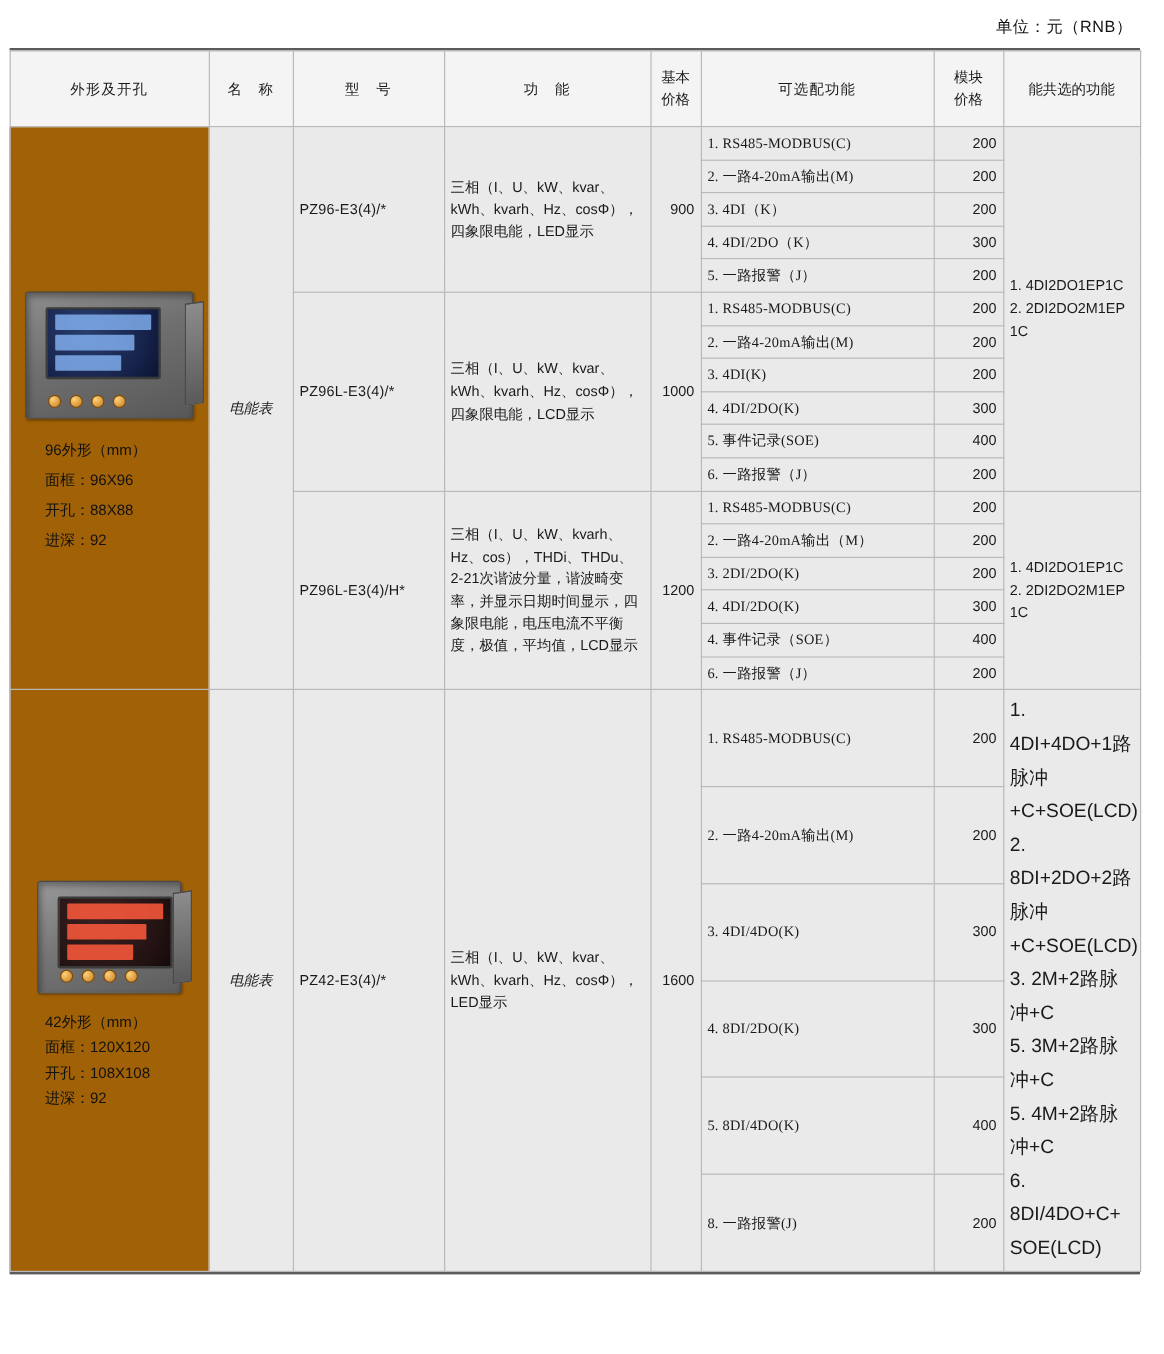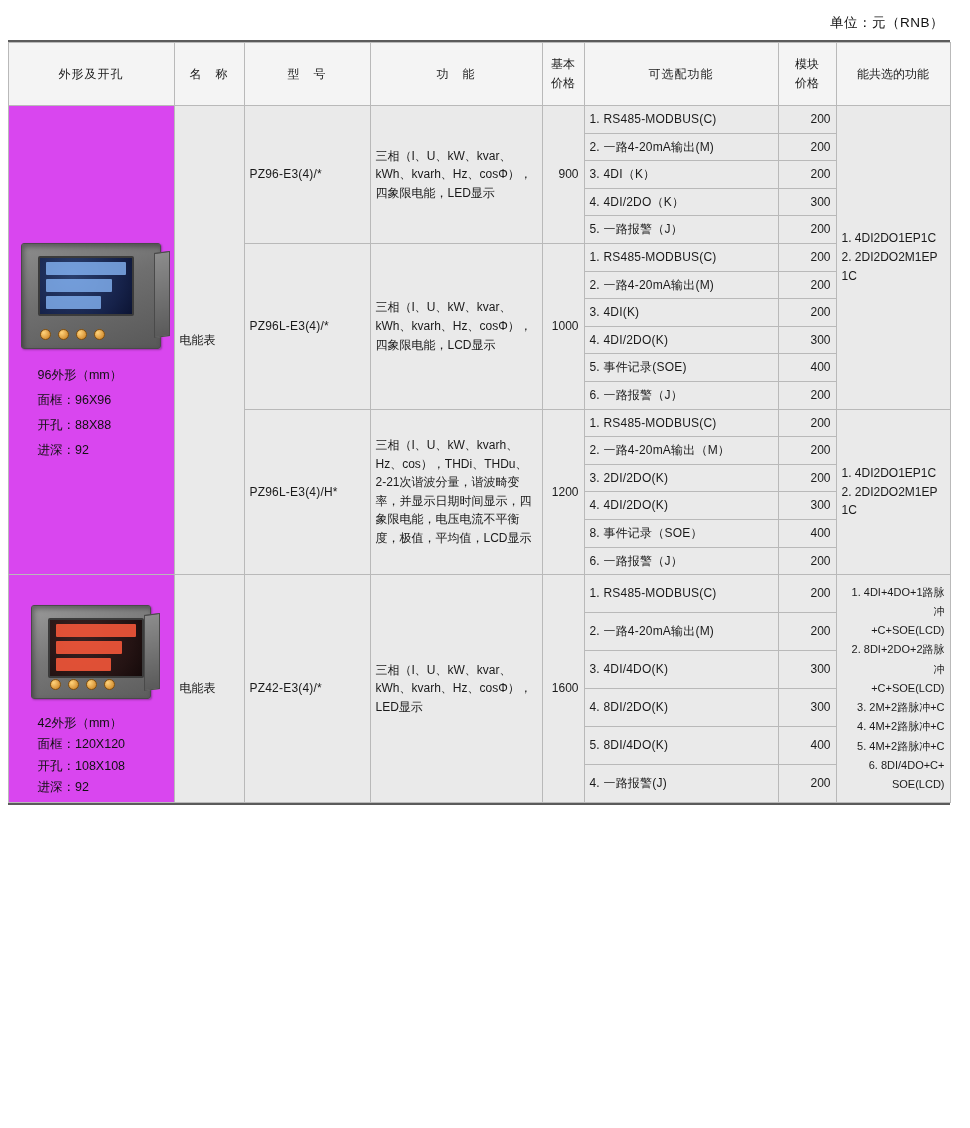--- a/index.html
+++ b/index.html
@@ -73,21 +73,21 @@
   .col-func    { width: 172px; }
   .col-price   { width: 42px; }
   .col-opt     { width: 194px; }
   .col-mprice  { width: 58px; }
   .col-share   { width: 114px; }
 
   .shape-cell {
     text-align: center;
     padding-top: 10px;
     padding-bottom: 10px;
-    background: #d946ef;
+    background: #a16207;
   }
   .meter-img {
     width: 138px;
     height: 104px;
     margin: 26px auto 14px auto;
     position: relative;
     background: linear-gradient(160deg,#8d8d8d 0%, #6f6f6f 45%, #585858 100%);
     border: 1px solid #4a4a4a;
     border-radius: 3px;
     box-shadow: 2px 3px 5px rgba(0,0,0,0.35) inset, 1px 1px 2px rgba(0,0,0,0.3);
@@ -151,46 +151,48 @@
   .func-cell {
     font-size: 12px;
     line-height: 1.95;
     padding-left: 10px;
     padding-right: 6px;
   }
   .opt-cell {
     padding-left: 9px;
     font-size: 11.5px;
     letter-spacing: 0.2px;
+    font-family: Liberation Serif, serif;
   }
   .share-cell {
     font-size: 11.5px;
     line-height: 2.0;
     padding-left: 7px;
     padding-right: 5px;
   }
   .share-cell.dense {
     line-height: 1.75;
-    font-size: 11px;
-    text-align: right;
+    font-size: 16px;
   }
   .price-cell {
     text-align: right;
     font-size: 12.5px;
   }
   .mprice-cell {
     text-align: right;
     font-size: 12px;
   }
   .model-cell {
     font-size: 12px;
     letter-spacing: 0.2px;
   }
   .name-cell {
+    text-align: center;
     font-size: 12.5px;
+    font-style: italic;
   }
   .thickline td { border-top: 1px solid #7a7a7a; }
 </style>
 </head>
 <body>
 
 <div class="page">
 
   <div class="unit-line">单位：元（RNB）</div>
 
@@ -319,21 +321,21 @@
       </tr>
       <tr>
         <td class="gray opt-cell">3. 2DI/2DO(K)</td>
         <td class="gray mprice-cell">200</td>
       </tr>
       <tr>
         <td class="gray opt-cell">4. 4DI/2DO(K)</td>
         <td class="gray mprice-cell">300</td>
       </tr>
       <tr>
-        <td class="gray opt-cell">8. 事件记录（SOE）</td>
+        <td class="gray opt-cell">4. 事件记录（SOE）</td>
         <td class="gray mprice-cell">400</td>
       </tr>
       <tr>
         <td class="gray opt-cell">6. 一路报警（J）</td>
         <td class="gray mprice-cell">200</td>
       </tr>
 
       <tr class="thickline">
         <td class="shape-cell" rowspan="6">
           <div class="meter-img small">
@@ -362,21 +364,21 @@
         <td class="gray func-cell" rowspan="6">三相（I、U、kW、kvar、kWh、kvarh、Hz、cosΦ），LED显示</td>
         <td class="gray price-cell" rowspan="6">1600</td>
         <td class="gray opt-cell">1. RS485-MODBUS(C)</td>
         <td class="gray mprice-cell">200</td>
         <td class="gray share-cell dense" rowspan="6">
           <div>1. 4DI+4DO+1路脉冲</div>
           <div>+C+SOE(LCD)</div>
           <div>2. 8DI+2DO+2路脉冲</div>
           <div>+C+SOE(LCD)</div>
           <div>3. 2M+2路脉冲+C</div>
-          <div>4. 4M+2路脉冲+C</div>
+          <div>5. 3M+2路脉冲+C</div>
           <div>5. 4M+2路脉冲+C</div>
           <div>6. 8DI/4DO+C+</div>
           <div>SOE(LCD)</div>
         </td>
       </tr>
       <tr>
         <td class="gray opt-cell">2.  一路4-20mA输出(M)</td>
         <td class="gray mprice-cell">200</td>
       </tr>
       <tr>
@@ -385,21 +387,21 @@
       </tr>
       <tr>
         <td class="gray opt-cell">4. 8DI/2DO(K)</td>
         <td class="gray mprice-cell">300</td>
       </tr>
       <tr>
         <td class="gray opt-cell">5. 8DI/4DO(K)</td>
         <td class="gray mprice-cell">400</td>
       </tr>
       <tr>
-        <td class="gray opt-cell">4. 一路报警(J)</td>
+        <td class="gray opt-cell">8. 一路报警(J)</td>
         <td class="gray mprice-cell">200</td>
       </tr>
 
     </tbody>
   </table>
 
   <div class="rule-bottom"></div>
 
 </div>
 

